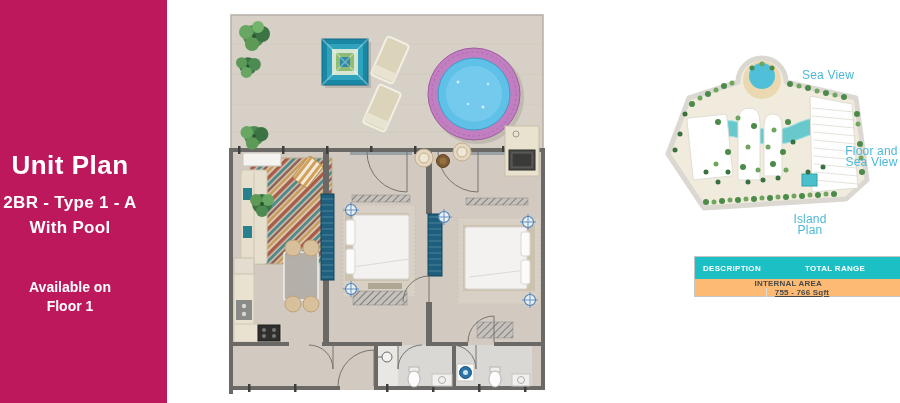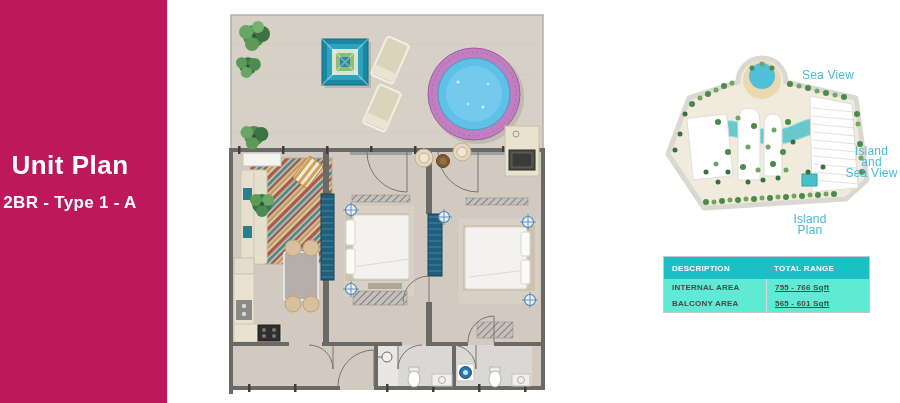--- a/index.html
+++ b/index.html
@@ -14,37 +14,42 @@
   .p-avail{top:278px;font-size:14px;font-weight:600;line-height:1.35;}
   
   .floorplan{position:absolute;left:228px;top:12px;width:318px;height:385px;}
   
   .keyplan{position:absolute;left:658px;top:52px;width:224px;height:180px;}
   .kp-label{position:absolute;color:#4cb8d8;font-size:12px;letter-spacing:.2px;text-align:center;line-height:11px;}
   .kp-sea{left:800px;top:70px;width:56px;}
   .kp-island-sea{left:843px;top:146px;width:57px;}
   .kp-island{left:780px;top:214px;width:60px;}
   
-  .atable{position:absolute;left:663px;top:256px;width:205px;border:1px solid #c8c6c4;background:#5eead4;}
+  .atable{position:absolute;left:694px;top:256px;width:205px;border:1px solid #c8c6c4;background:#fdba74;}
   .atable .hdr{display:flex;height:22px;background:#1cbfc4;color:#ffffff;align-items:center;}
   .atable .hdr .c1,.atable .row .c1{width:102px;padding-left:8px;box-sizing:border-box;}
   .atable .hdr .c2,.atable .row .c2{flex:1;padding-left:8px;box-sizing:border-box;}
   .atable .hdr div{font-size:8px;font-weight:700;letter-spacing:.3px;}
-  .atable .row{display:flex;height:16.6px;align-items:center;color:#4a4a48;}
+  .atable .row{display:flex;height:16.6px;align-items:center;color:#4a4a48;flex-direction:column;}
   .atable .row div{font-size:8px;font-weight:700;letter-spacing:.2px;}
   .atable .row .c2{border-left:1px solid #dcdad8;height:100%;display:flex;align-items:center;text-decoration:underline;}
 </style>
 </head>
 <body>
 
 <div class="page">
 
   <aside class="panel">
     <div class="txt p-title">Unit Plan</div>
     <div class="txt p-line1">2BR - Type 1 - A</div>
+    <div class="txt p-line2">With Pool</div>
+    <div class="txt p-avail">
+      <div>Available on</div>
+      <div>Floor 1</div>
+    </div>
   </aside>
 
   <div class="floorplan">
   <svg width="318" height="385" viewBox="0 0 318 385" xmlns="http://www.w3.org/2000/svg">
     <defs>
       <pattern id="rug" width="18" height="18" patternUnits="userSpaceOnUse" patternTransform="rotate(45)">
         <rect width="18" height="18" fill="#d9c7b2"></rect>
         <rect x="0" width="3.5" height="18" fill="#a65c48"></rect>
         <rect x="5" width="3" height="18" fill="#4f8a8c"></rect>
         <rect x="9.5" width="2.5" height="18" fill="#8a5f54"></rect>
@@ -405,33 +410,29 @@
           <circle cx="105" cy="128" r="2.5"></circle>
           <circle cx="120" cy="126" r="2.5"></circle>
           <circle cx="60" cy="130" r="2.5"></circle>
           <circle cx="150" cy="120" r="2.5"></circle>
           <circle cx="165" cy="115" r="2.5"></circle>
     </g>
   </svg>
   </div>
   <div class="kp-label kp-sea">Sea View</div>
   <div class="kp-label kp-island-sea">
-    <div>Island and</div>
+    <div>Floor and</div>
     <div>Sea View</div>
   </div>
   <div class="kp-label kp-island">Island Plan</div>
 
   <div class="atable">
     <div class="hdr">
       <div class="c1">DESCRIPTION</div>
       <div class="c2">TOTAL RANGE</div>
     </div>
     <div class="row">
       <div class="c1">INTERNAL AREA</div>
       <div class="c2">755 - 766 Sqft</div>
     </div>
-    <div class="row">
-      <div class="c1">BALCONY AREA</div>
-      <div class="c2">565 - 601 Sqft</div>
-    </div>
   </div>
 
 </div>
 
 </body></html>

